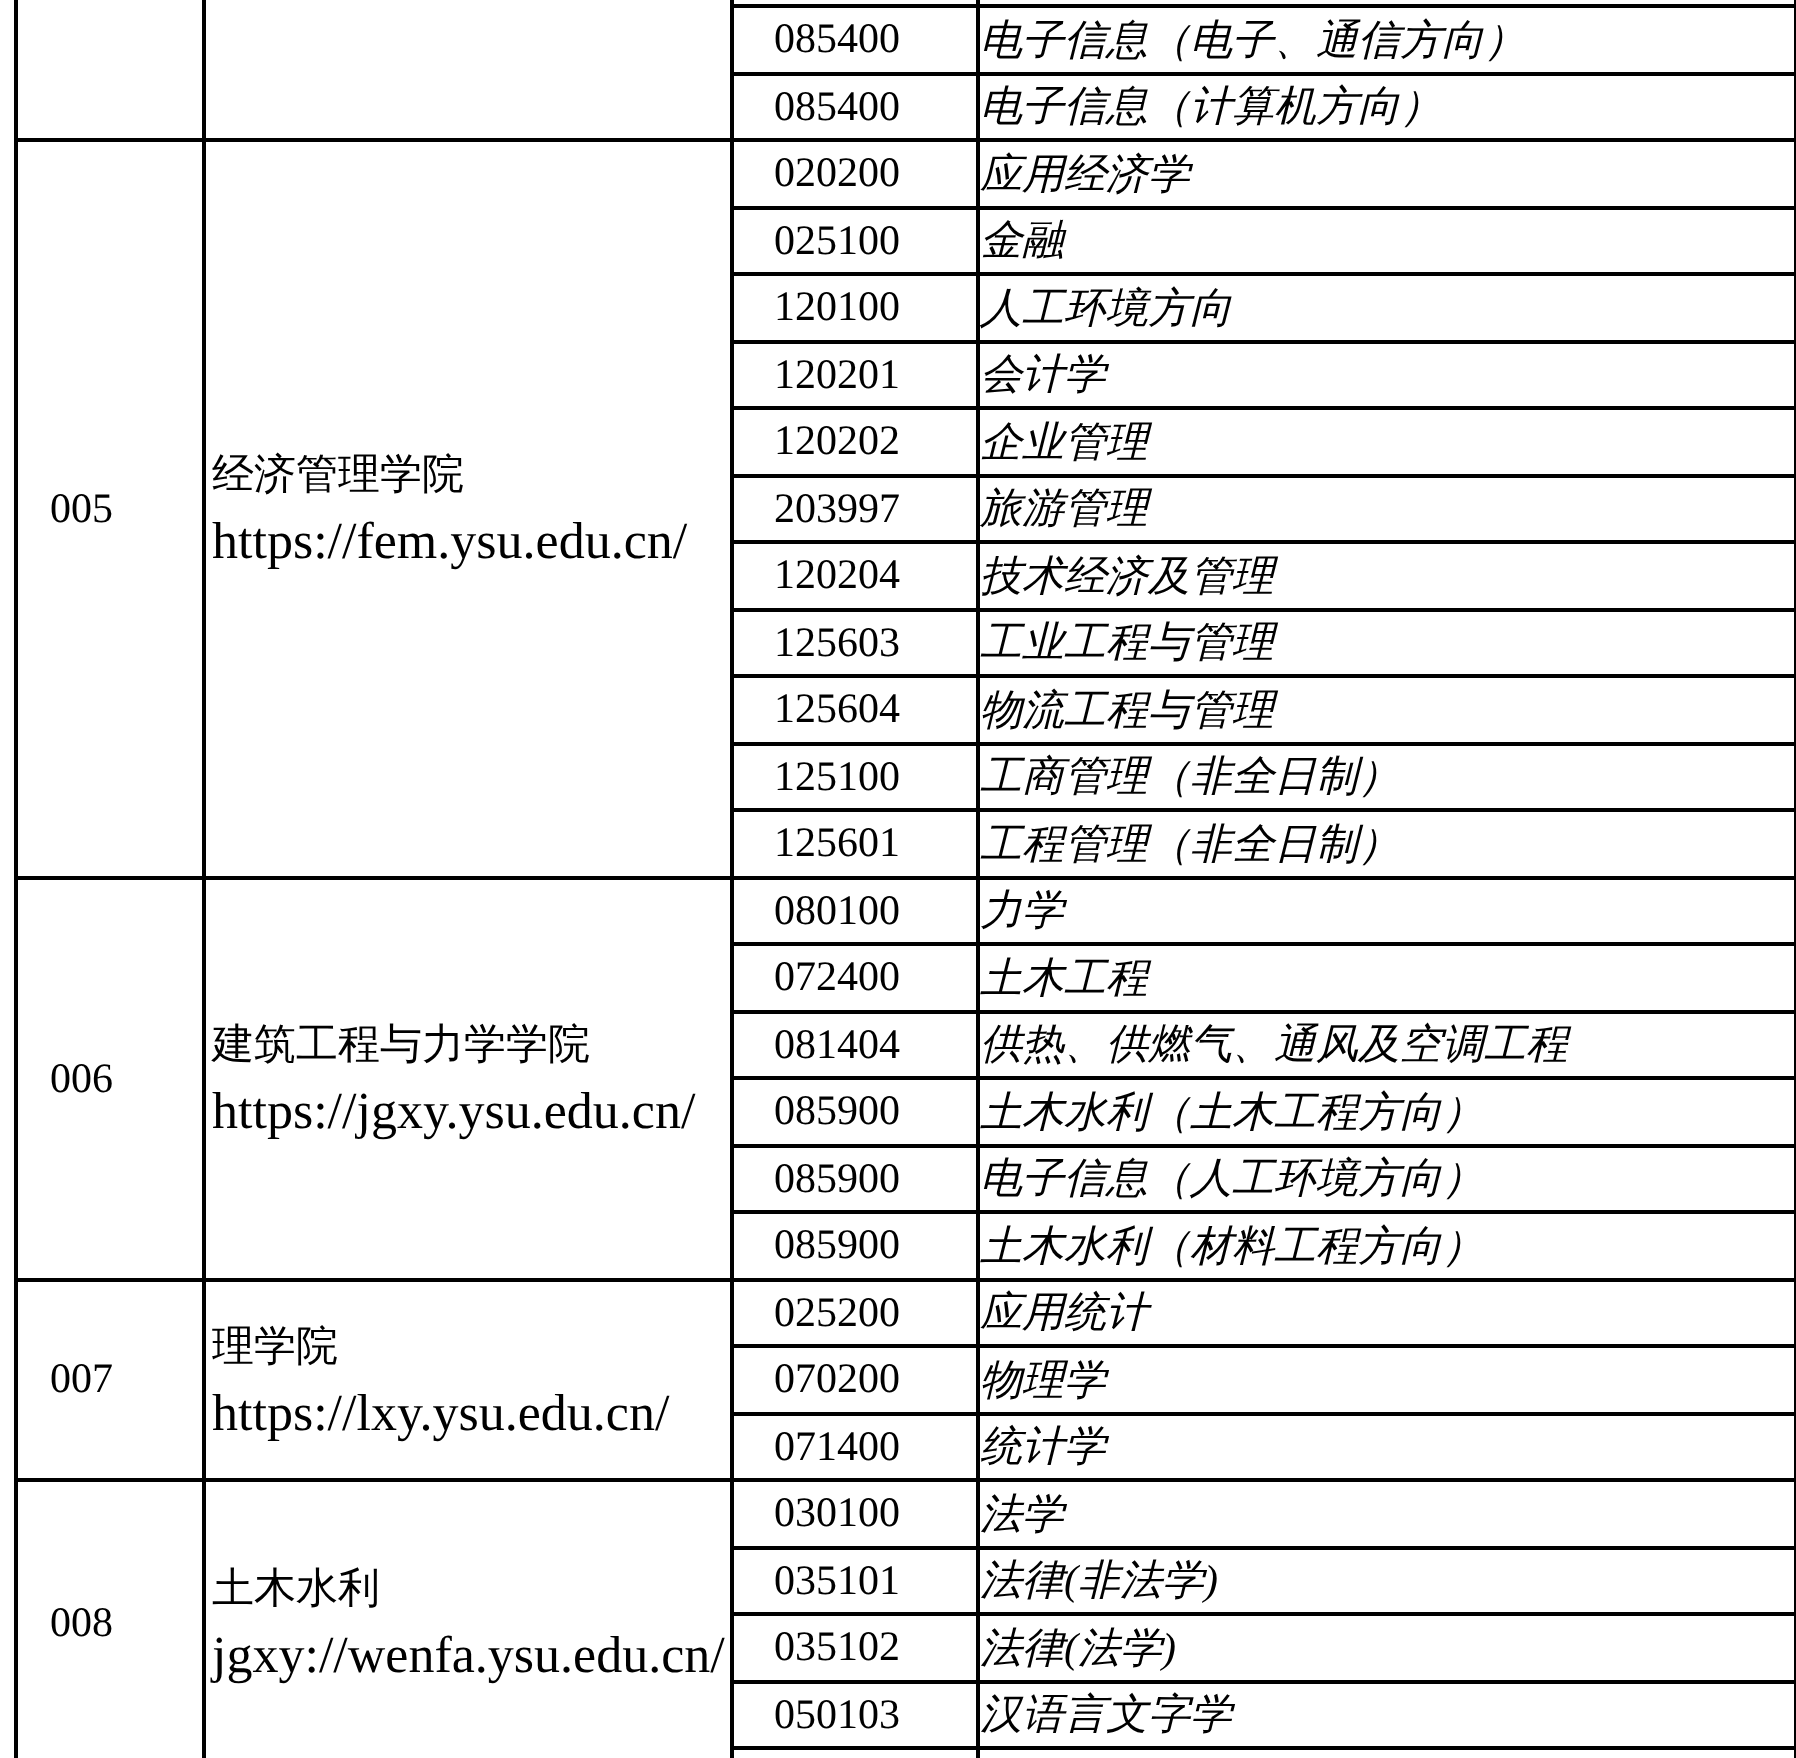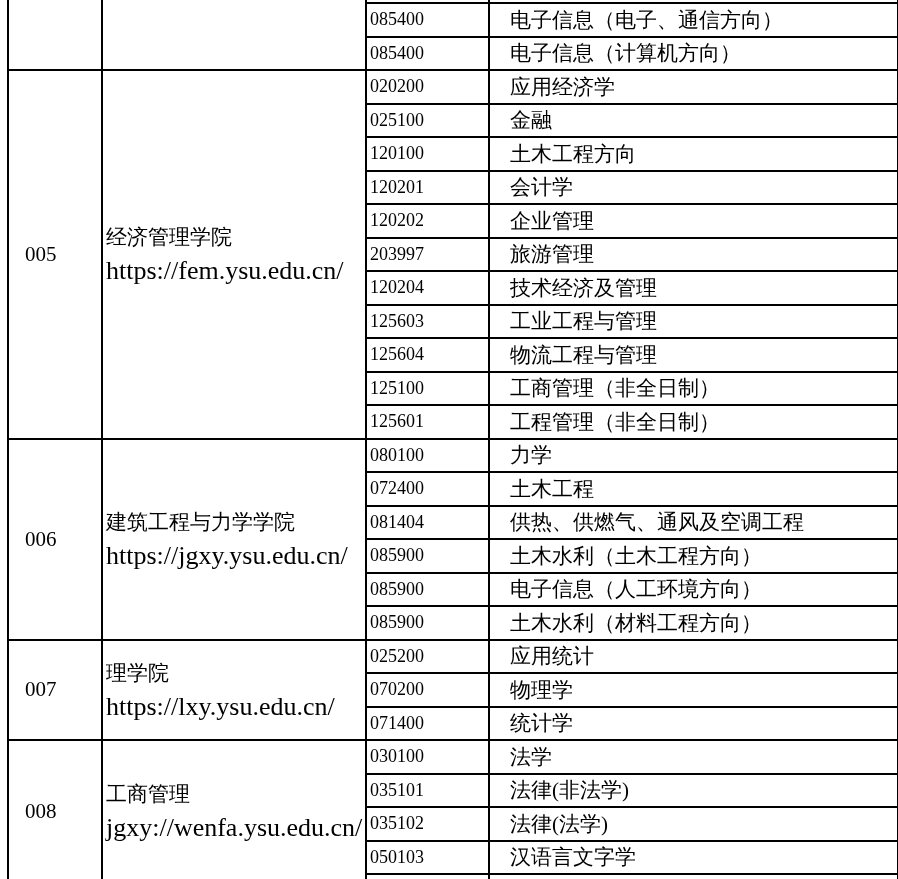--- a/index.html
+++ b/index.html
@@ -43,26 +43,27 @@
   }
   .college-name {
     font-size: 21px;
     line-height: 33px;
   }
   .college-url {
     font-size: 26px;
     line-height: 33px;
   }
   td.col-pcode {
-    padding-left: 3px;
-    font-size: 18px;
+    padding-left: 20px;
+    font-size: 21px;
   }
   td.col-pname {
-    padding-left: 20px;
-    font-size: 21px;
+    padding-left: 0;
+    font-size: 21px;
+    font-style: italic;
   }
   
   tr.program-row { height: 33.5px; }
   tr.sliver-top { height: 3px; }
   tr.sliver-bottom { height: 7px; }
   
   .cut-top { border-top: none !important; }
   .cut-bottom { border-bottom: none !important; }
 </style>
 </head>
@@ -99,21 +100,21 @@
           </td>
           <td class="col-pcode">020200</td>
           <td class="col-pname">应用经济学</td>
         </tr>
         <tr class="program-row">
           <td class="col-pcode">025100</td>
           <td class="col-pname">金融</td>
         </tr>
         <tr class="program-row">
           <td class="col-pcode">120100</td>
-          <td class="col-pname">土木工程方向</td>
+          <td class="col-pname">人工环境方向</td>
         </tr>
         <tr class="program-row">
           <td class="col-pcode">120201</td>
           <td class="col-pname">会计学</td>
         </tr>
         <tr class="program-row">
           <td class="col-pcode">120202</td>
           <td class="col-pname">企业管理</td>
         </tr>
         <tr class="program-row">
@@ -182,21 +183,21 @@
           <td class="col-pcode">070200</td>
           <td class="col-pname">物理学</td>
         </tr>
         <tr class="program-row">
           <td class="col-pcode">071400</td>
           <td class="col-pname">统计学</td>
         </tr>
         <tr class="program-row">
           <td rowspan="5" class="col-code cut-bottom">008</td>
           <td rowspan="5" class="col-college cut-bottom">
-            <div class="college-name">工商管理</div>
+            <div class="college-name">土木水利</div>
             <div class="college-url">jgxy://wenfa.ysu.edu.cn/</div>
           </td>
           <td class="col-pcode">030100</td>
           <td class="col-pname">法学</td>
         </tr>
         <tr class="program-row">
           <td class="col-pcode">035101</td>
           <td class="col-pname">法律(非法学)</td>
         </tr>
         <tr class="program-row">

